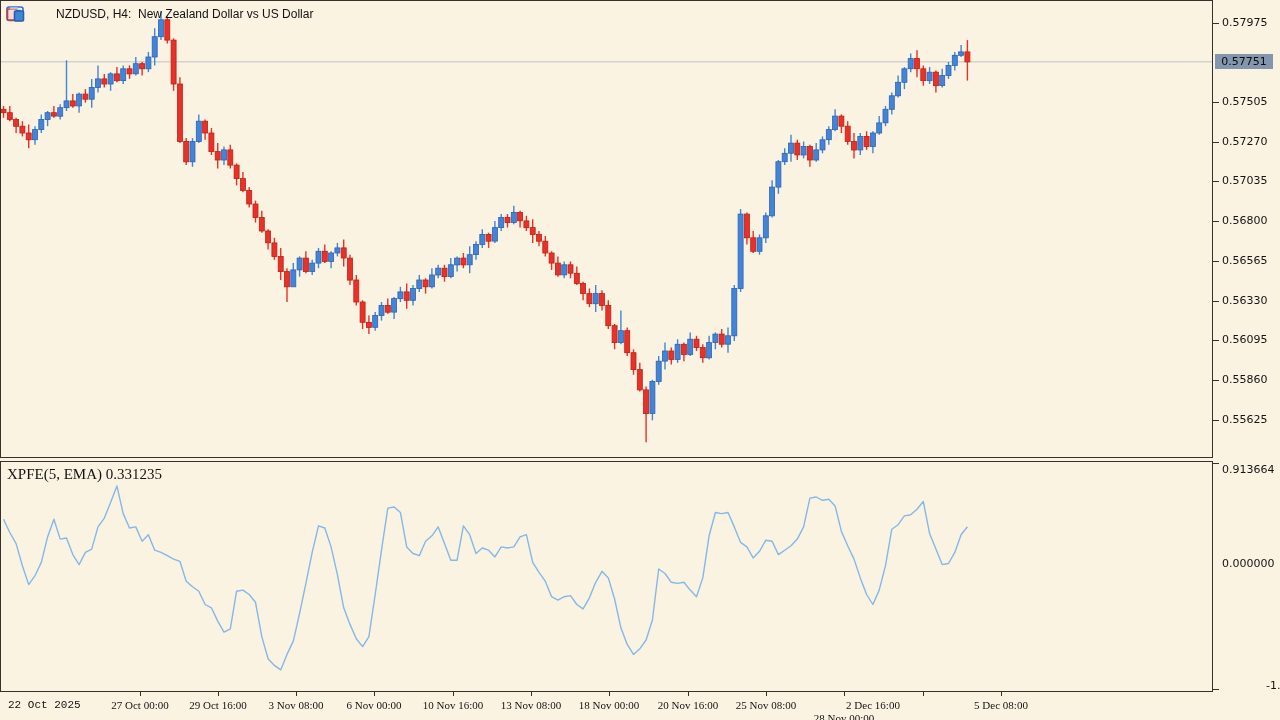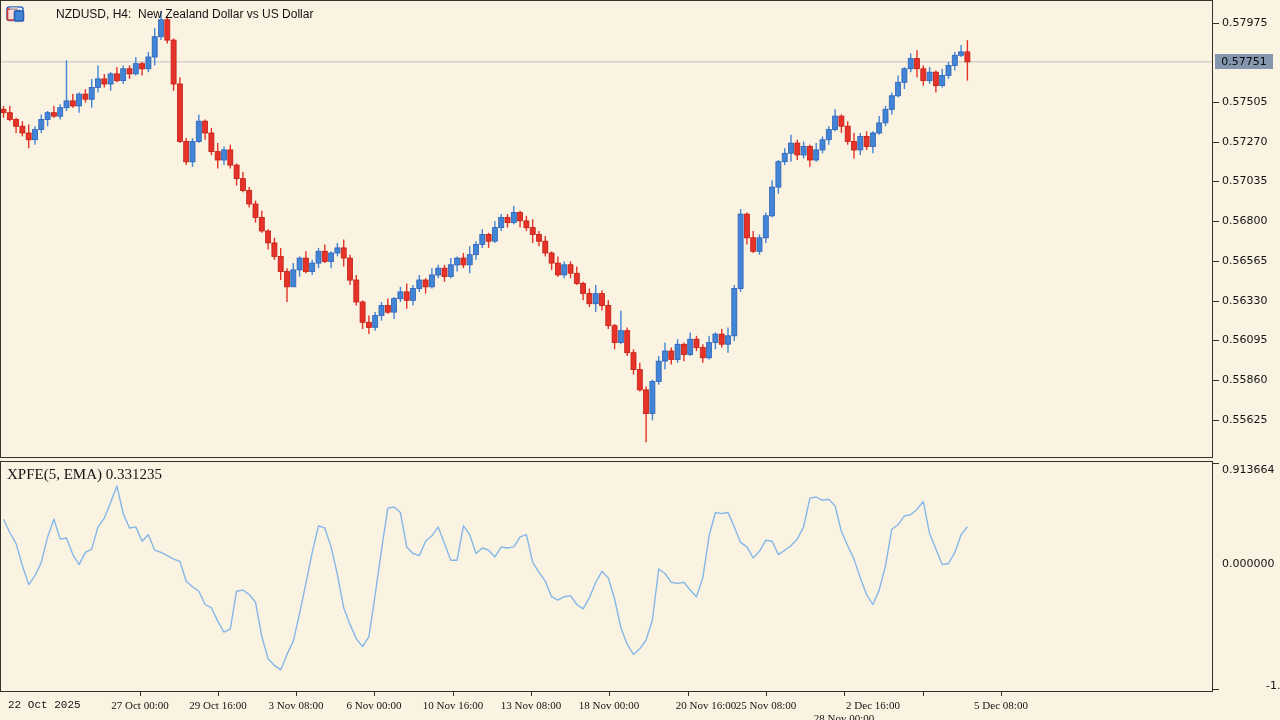--- a/index.html
+++ b/index.html
@@ -413,21 +413,21 @@
       <div class="t-label" style="left: 296px;">3 Nov 08:00</div>
       <div class="t-tick" style="left: 374px;"></div>
       <div class="t-label" style="left: 374px;">6 Nov 00:00</div>
       <div class="t-tick" style="left: 453px;"></div>
       <div class="t-label" style="left: 453px;">10 Nov 16:00</div>
       <div class="t-tick" style="left: 531px;"></div>
       <div class="t-label" style="left: 531px;">13 Nov 08:00</div>
       <div class="t-tick" style="left: 609px;"></div>
       <div class="t-label" style="left: 609px;">18 Nov 00:00</div>
       <div class="t-tick" style="left: 688px;"></div>
-      <div class="t-label" style="left: 688px; margin-left: 18px;">20 Nov 16:00</div>
+      <div class="t-label" style="left: 688px;">20 Nov 16:00</div>
       <div class="t-tick" style="left: 766px;"></div>
       <div class="t-label" style="left: 766px;">25 Nov 08:00</div>
       <div class="t-tick" style="left: 844px;"></div>
       <div class="t-label" style="left: 844px; margin-top: 13px;">28 Nov 00:00</div>
       <div class="t-tick" style="left: 923px;"></div>
       <div class="t-label" style="left: 873px; text-align: right;">2 Dec 16:00</div>
       <div class="t-tick" style="left: 1001px;"></div>
       <div class="t-label" style="left: 1001px;">5 Dec 08:00</div>
     </div>
 

